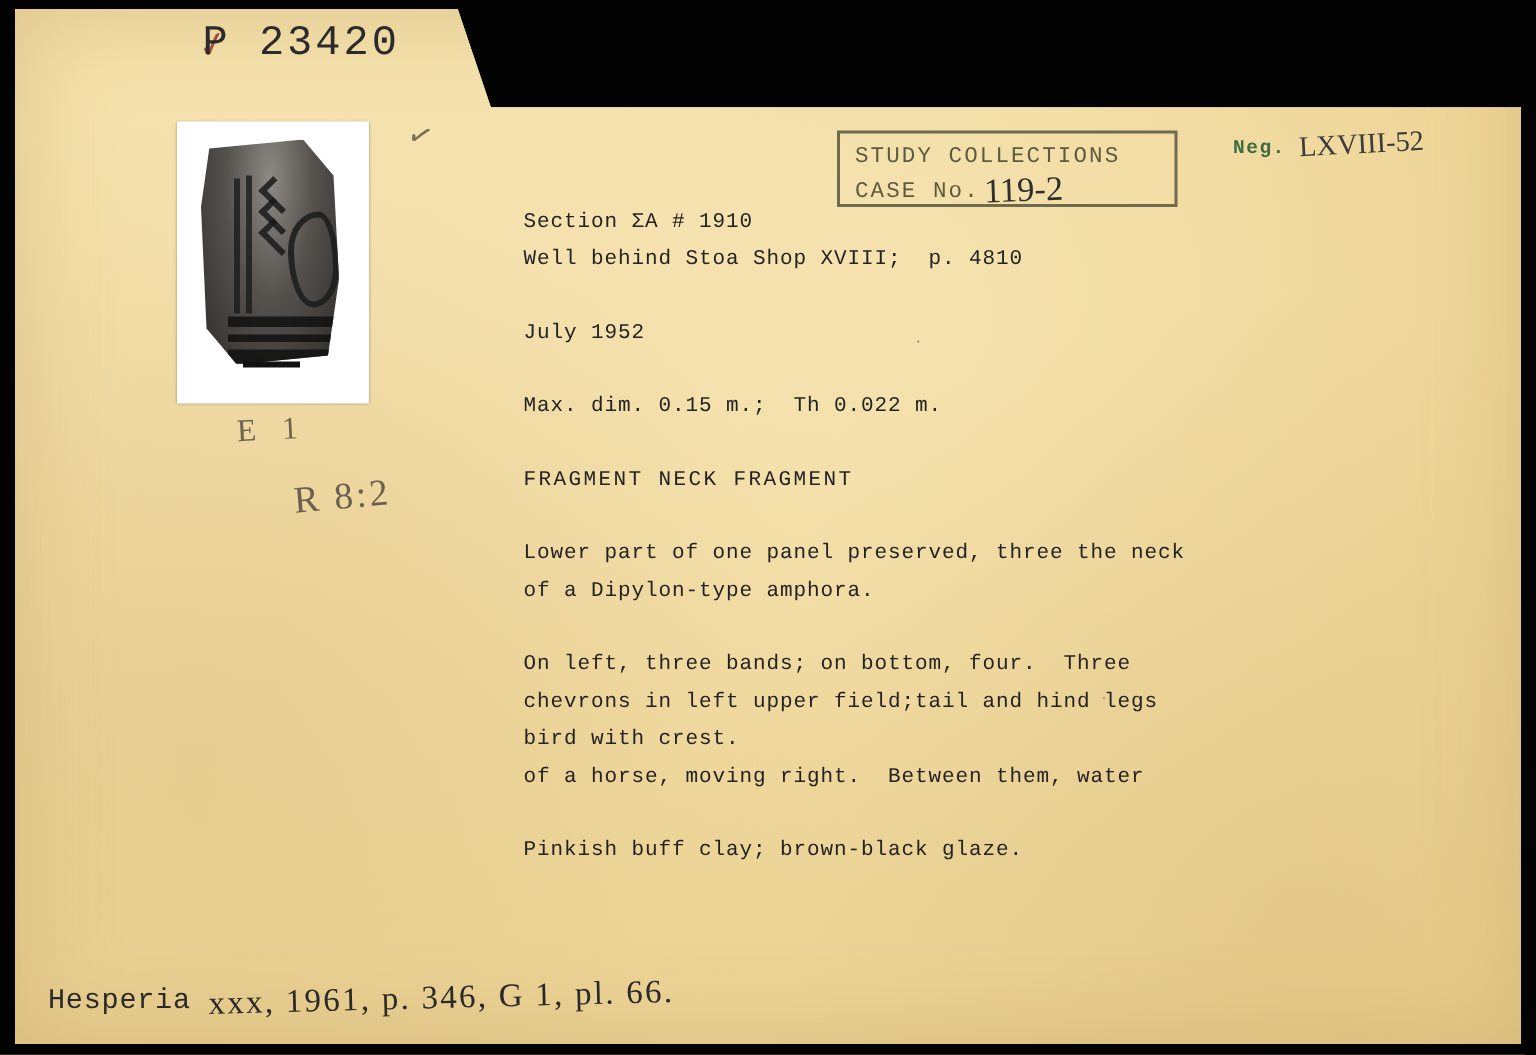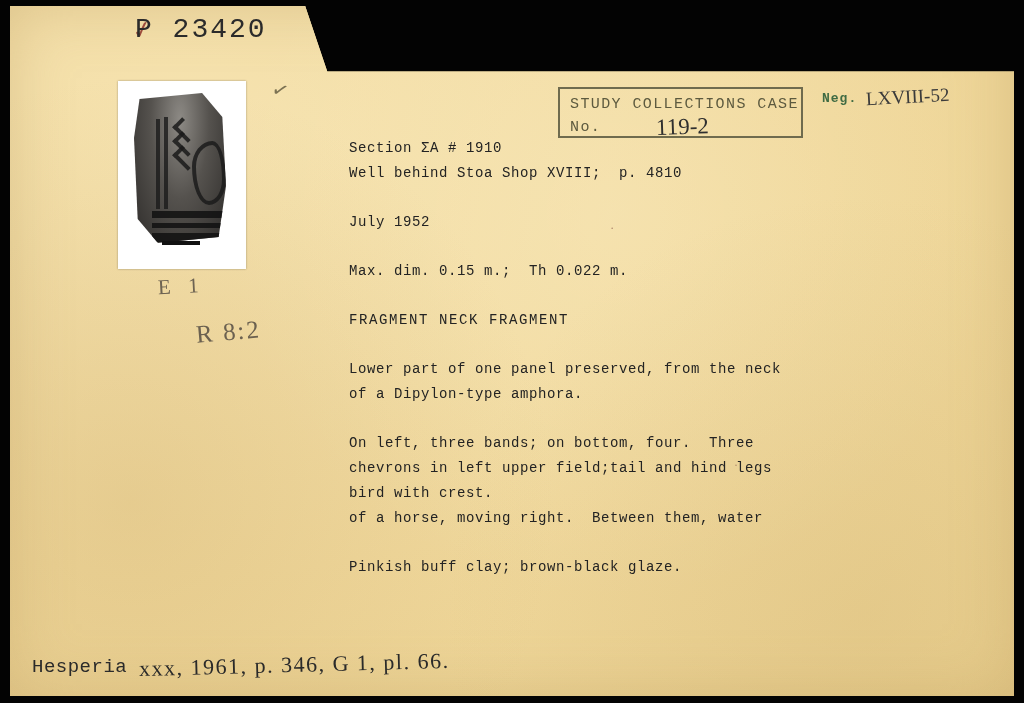--- a/index.html
+++ b/index.html
@@ -137,21 +137,21 @@
     width: 38px;
     height: 4px;
     background: #111;
   }
 
   
   #stamp-box {
     position: absolute;
     left: 548px;
     top: 81px;
-    width: 245px;
+    width: 227px;
     height: 51px;
     border: 2px solid #6f6b4e;
     color: #5d5a3f;
     font-size: 15px;
     letter-spacing: 1.4px;
     padding: 5px 0 0 10px;
     box-sizing: border-box;
     line-height: 1.5;
   }
   #stamp-case-no {
@@ -291,21 +291,21 @@
       <div class="para">
         <span class="line">July 1952</span>
       </div>
       <div class="para">
         <span class="line">Max. dim. 0.15 m.;  Th 0.022 m.</span>
       </div>
       <div class="para">
         <span class="line title">FRAGMENT NECK FRAGMENT</span>
       </div>
       <div class="para">
-        <span class="line">Lower part of one panel preserved, from the neck</span>
+        <span class="line">Lower part of one panel preserved, three the neck</span>
         <span class="line">of a Dipylon-type amphora.</span>
       </div>
       <div class="para">
         <span class="line">On left, three bands; on bottom, four.  Three</span>
         <span class="line">chevrons in left upper field;tail and hind legs</span>
         <span class="line">bird with crest.</span>
         <span class="line">of a horse, moving right.  Between them, water</span>
       </div>
       <div class="para">
         <span class="line">Pinkish buff clay; brown-black glaze.</span>

